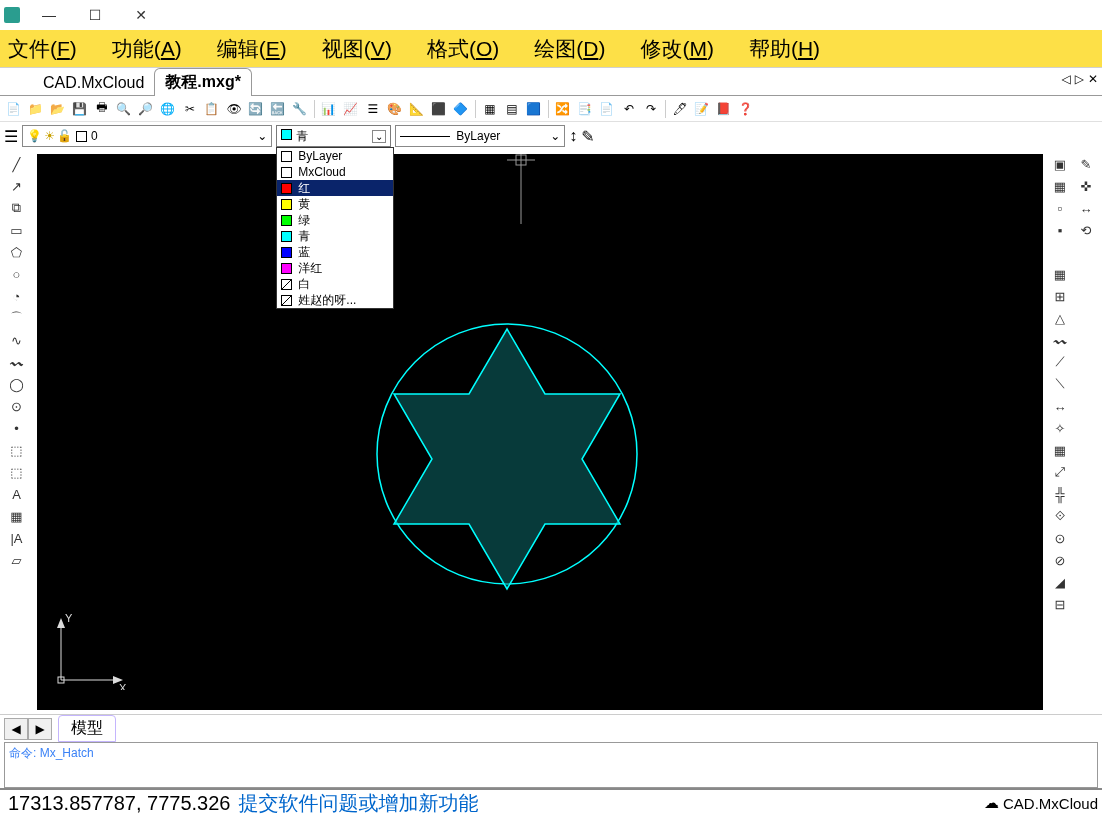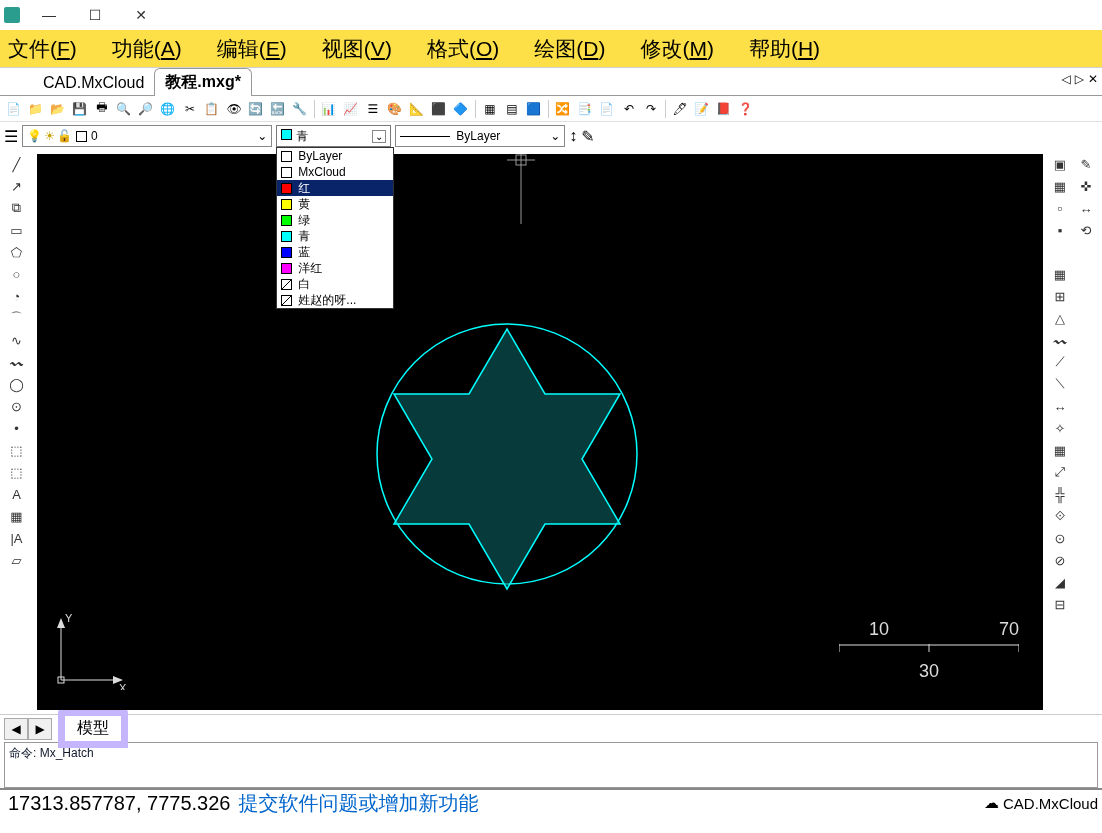--- a/index.html
+++ b/index.html
@@ -31,21 +31,21 @@
 .main-area { display:flex; height: 564px; background:#fff;}
 .left-toolbar { width: 33px; display:flex; flex-direction:column; align-items:center; padding-top:4px; gap:2px;}
 .left-toolbar .tb{width:20px;height:20px;display:flex;align-items:center;justify-content:center;font-size:13px;color:#333}
 .canvas-wrap { flex:1; position:relative; }
 .canvas { position:absolute; inset:4px; background:#000; }
 .right-toolbars { width: 55px; display:flex;}
 .right-tb-col{width:26px;display:flex;flex-direction:column;align-items:center;padding-top:4px;gap:2px}
 .right-tb-col .tb{width:20px;height:20px;font-size:13px;display:flex;align-items:center;justify-content:center;color:#333}
 .bottom-tabs{height:28px;display:flex;align-items:center;padding:0 4px;border-top:1px solid #ccc;gap:0}
 .bottom-tabs .nav-btn{width:24px;height:22px;border:1px solid #aaa;display:flex;align-items:center;justify-content:center;font-size:12px;background:#f0f0f0}
-.bottom-tabs .model-tab{padding:2px 12px;border:7px solid #c4b5fd;font-size:16px;margin-left:6px;background:#fff;border-top-left-radius:4px;border-top-right-radius:4px}
+.bottom-tabs .model-tab{padding:2px 12px;border:1px solid #c4b5fd;font-size:16px;margin-left:6px;background:#fff;border-top-left-radius:4px;border-top-right-radius:4px}
 .cmdline{height:46px;border:1px solid #999;margin:0 4px;font-size:12px;padding:2px 4px;overflow:hidden;display:flex;flex-direction:column;justify-content:space-between}
 .statusbar{height:28px;display:flex;align-items:center;padding:6px 4px;border-top:2px solid #888;font-size:20px;white-space:nowrap;overflow:hidden}
 .statusbar .sb-item{padding:0 4px}
 .statusbar .sb-item.boxed{border:1px solid #333}
 .statusbar .sb-link{color:#0066cc}
 .statusbar .cloud{margin-left:auto;font-size:15px;display:flex;align-items:center;gap:4px}
 svg.ucs{position:absolute;left:14px;bottom:20px}
 .scale-ruler{position:absolute;right:24px;bottom:28px;color:#dcdcdc;font-size:18px;text-align:right}
 .crosshair{position:absolute;left:470px;top:0;color:#888}
 </style>
@@ -229,30 +229,20 @@
       </svg>
       <svg class="ucs" width="80" height="80">
         <line x1="10" y1="70" x2="10" y2="15" stroke="#dcdcdc"></line>
         <polygon points="10,8 6,18 14,18" fill="#dcdcdc"></polygon>
         <line x1="10" y1="70" x2="65" y2="70" stroke="#dcdcdc"></line>
         <polygon points="72,70 62,66 62,74" fill="#dcdcdc"></polygon>
         <rect x="7" y="67" width="6" height="6" fill="none" stroke="#dcdcdc"></rect>
         <text x="14" y="12" fill="#dcdcdc" font-size="11">Y</text>
         <text x="68" y="82" fill="#dcdcdc" font-size="11">X</text>
       </svg>
-      <div class="scale-ruler">
-        <div><span>10</span><span style="display:inline-block;width:110px"></span><span>70</span></div>
-        <svg width="180" height="12">
-            <line x1="0" y1="1" x2="180" y2="1" stroke="#dcdcdc"></line>
-            <line x1="0" y1="0" x2="0" y2="8" stroke="#dcdcdc"></line>
-            <line x1="90" y1="0" x2="90" y2="8" stroke="#dcdcdc"></line>
-            <line x1="180" y1="0" x2="180" y2="8" stroke="#dcdcdc"></line>
-          </svg>
-        <div style="text-align:center"><span>30</span></div>
-      </div>
     </div>
   </div>
   <div class="right-toolbars">
     <div class="right-tb-col" id="right-tb1">
         <div class="tb">▣</div>
         <div class="tb">▦</div>
         <div class="tb">▫</div>
         <div class="tb">▪</div>
         <div class="tb"></div>
         <div class="tb">▦</div>
@@ -298,21 +288,21 @@
   </div>
 </div>
 
 <div class="bottom-tabs">
   <div class="nav-btn">◀</div>
   <div class="nav-btn">▶</div>
   <div class="model-tab">模型</div>
 </div>
 
 <div class="cmdline">
-  <div style="color:#0f172a">命令: Mx_Hatch</div>
+  <div style="color:#3b82f6">命令: Mx_Hatch</div>
 </div>
 
 <div class="statusbar">
   <span class="sb-item">17313.857787, 7775.326</span>
   <span class="sb-item sb-link">提交软件问题或增加新功能</span>
   <span class="cloud">
     <span>☁</span>
     <span>CAD.MxCloud</span>
   </span>
 </div>

